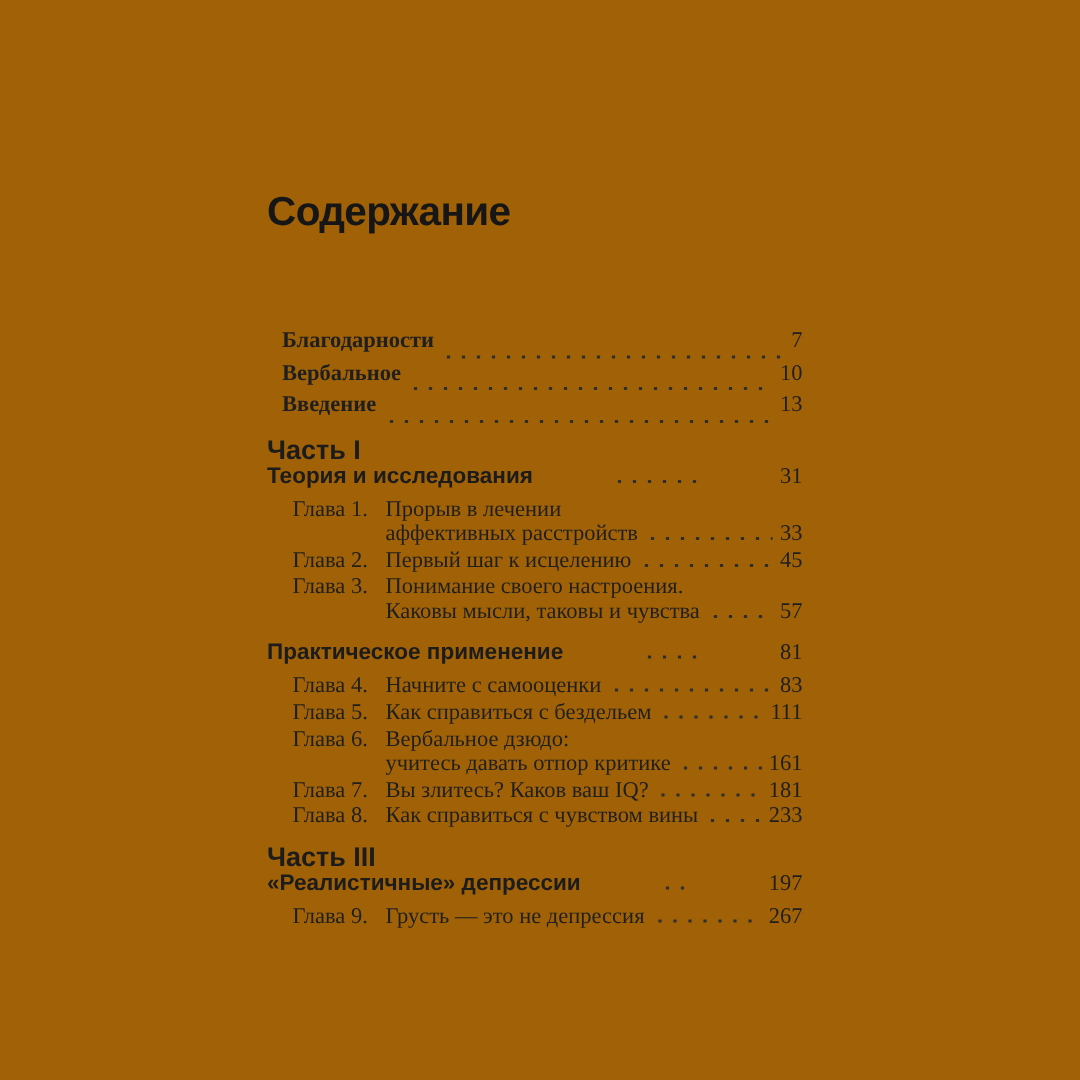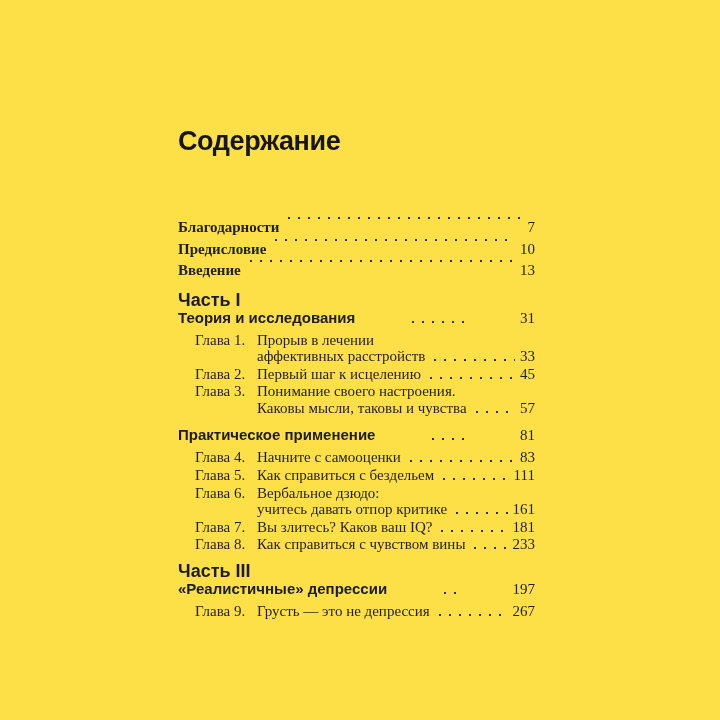--- a/index.html
+++ b/index.html
@@ -3,40 +3,41 @@
 <meta charset="utf-8">
 <style>
   html,body{margin:0;padding:0;}
   body{
     width:720px;height:720px;
     background:#ffffff;
     font-family:"Liberation Serif", serif;
     color:#1f1f1f;
     overflow:hidden;
   }
-  .page{position:relative;width:720px;height:720px;background:#fde047;}
+  .page{position:relative;width:720px;height:720px;background:#a16207;}
   .content{position:absolute;left:178px;top:0;width:357px;}
 
   .title{
     margin:126px 0 0 0;
     font-family:"Liberation Sans", sans-serif;
     font-weight:700;
     font-size:27px;
     line-height:30px;
     letter-spacing:-0.4px;
     color:#161616;
   }
 
   .front-list{margin-top:61px;}
   .front-row{
-    display:flex;align-items:flex-start;
+    display:flex;align-items:flex-end;
     font-family:"Liberation Serif", serif;
     font-weight:700;
     font-size:15px;line-height:21.5px;
     color:#1f1f1f;
+    margin-left:10px;
   }
 
   .part{margin-top:10px;}
   .part-label{
     font-family:"Liberation Sans", sans-serif;
     font-weight:700;font-size:18px;line-height:17px;
     color:#1c1c1c;
   }
   .part-title-row{
     display:flex;align-items:baseline;
@@ -86,21 +87,21 @@
 
     <h1 class="title">Содержание</h1>
 
     <div class="front-list">
       <div class="front-row">
         <span>Благодарности</span>
         <span class="leader"></span>
         <span class="page-num">7</span>
       </div>
       <div class="front-row">
-        <span>Предисловие</span>
+        <span>Вербальное</span>
         <span class="leader"></span>
         <span class="page-num">10</span>
       </div>
       <div class="front-row">
         <span>Введение</span>
         <span class="leader"></span>
         <span class="page-num">13</span>
       </div>
     </div>
 

